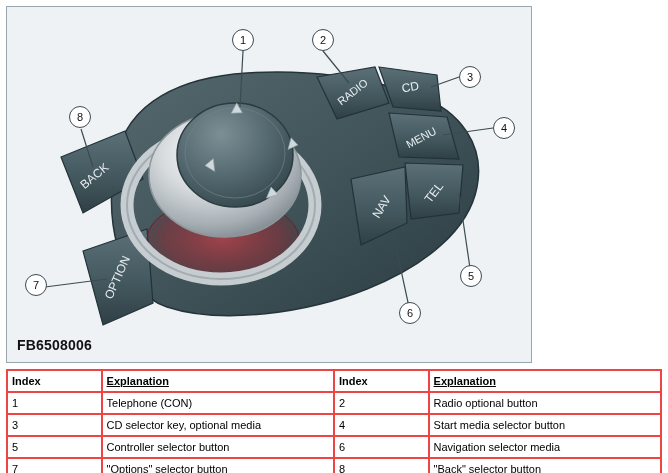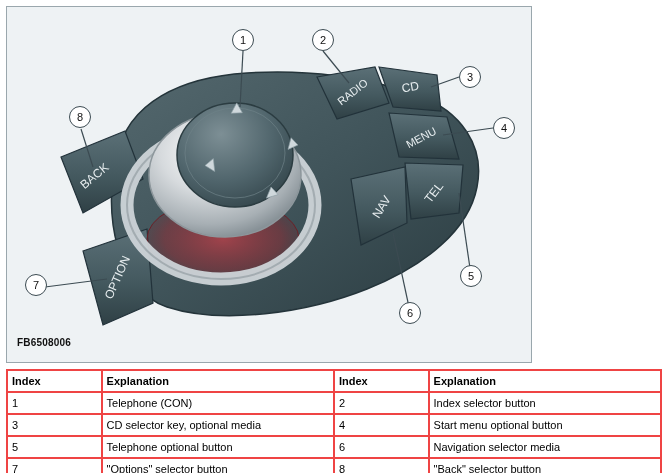--- a/index.html
+++ b/index.html
@@ -32,21 +32,21 @@
   }
   #svg-diagram {
     position: absolute;
     left: 0;
     top: 0;
   }
   #fig-code {
     position: absolute;
     left: 10px;
     top: 330px;
-    font-size: 10px;
+    font-size: 14px;
     font-weight: bold;
     color: #111;
     letter-spacing: 0.2px;
   }
 
   
   .callout {
     position: absolute;
     width: 22px;
     height: 22px;
@@ -78,21 +78,21 @@
     text-align: left;
     font-weight: normal;
     height: 16px;
     vertical-align: middle;
     margin-top: 44px;
   }
   #legend-table th {
     font-weight: bold;
   }
   .col-index { width: 90px; }
-  .col-expl  { width: 238px; }
+  .col-expl  { width: 238px; text-decoration: underline; }
 </style>
 </head>
 <body>
 
 <div id="page">
 
   <div id="illustration">
 
     <svg id="svg-diagram" width="524" height="355" viewBox="0 0 524 355">
       <defs>
@@ -221,31 +221,31 @@
         <th class="col-expl">Explanation</th>
         <th class="col-index">Index</th>
         <th class="col-expl">Explanation</th>
       </tr>
     </thead>
     <tbody>
       <tr>
         <td>1</td>
         <td>Telephone (CON)</td>
         <td>2</td>
-        <td>Index selector button</td>
+        <td>Radio optional button</td>
       </tr>
       <tr>
         <td>3</td>
         <td>CD selector key, optional media</td>
         <td>4</td>
-        <td>Start menu optional button</td>
+        <td>Start media selector button</td>
       </tr>
       <tr>
         <td>5</td>
-        <td>Telephone optional button</td>
+        <td>Controller selector button</td>
         <td>6</td>
         <td>Navigation selector media</td>
       </tr>
       <tr>
         <td>7</td>
         <td>"Options" selector button</td>
         <td>8</td>
         <td>"Back" selector button</td>
       </tr>
     </tbody>

